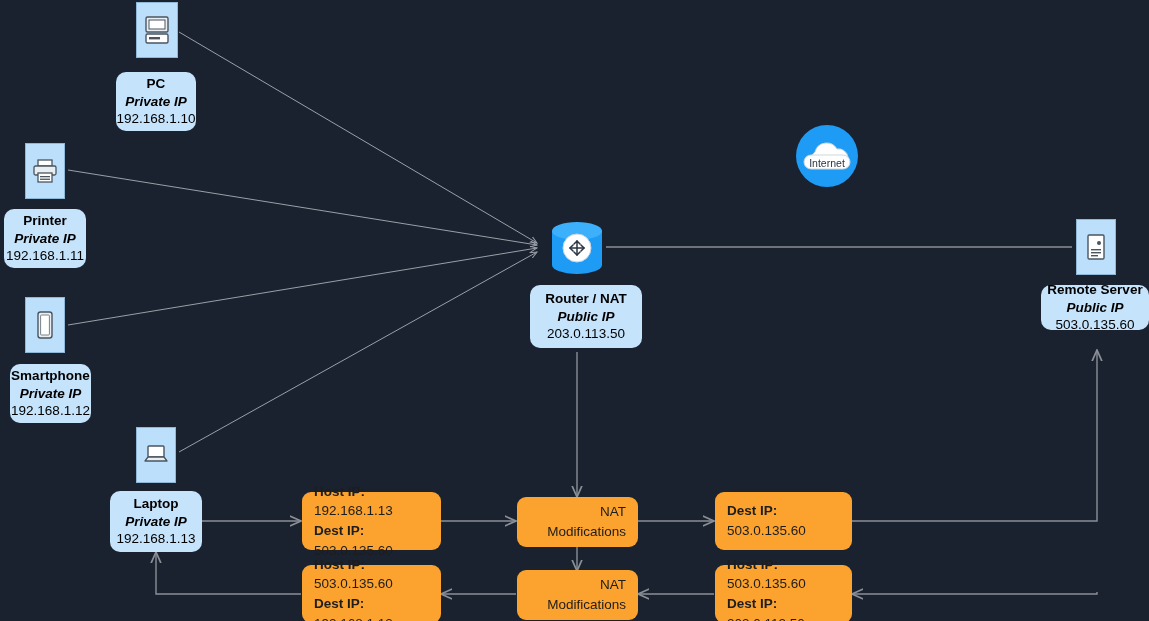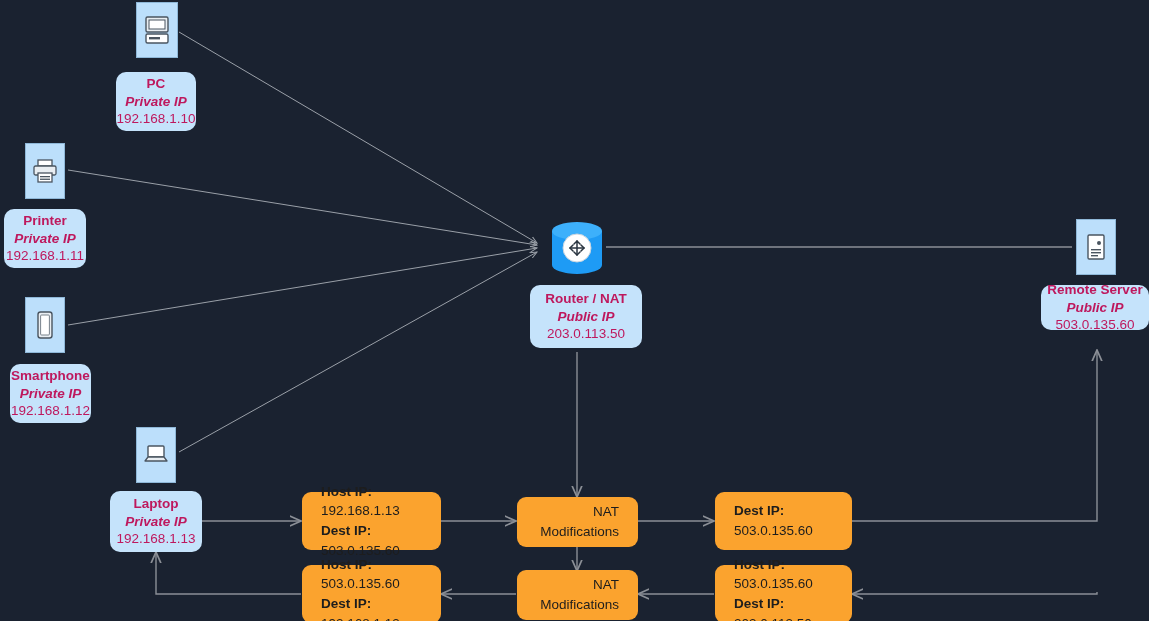--- a/index.html
+++ b/index.html
@@ -23,21 +23,21 @@
     position: absolute;
     background: #bcdffb;
     border: 1px solid #8fb8d8;
     display: flex; align-items: center; justify-content: center;
   }
   
   .node-label {
     position: absolute;
     background: #c5e3fb;
     border-radius: 10px;
-    color: #be185d;
+    color: #000000;
     text-align: center;
     display: flex; flex-direction: column;
     align-items: center; justify-content: center;
     line-height: 1.32;
     font-size: 13.5px;
   }
   .node-label .l-title { font-weight: bold; }
   .node-label .l-sub   { font-weight: bold; font-style: italic; }
   .node-label .l-ip    { font-weight: normal; }
   
@@ -47,21 +47,21 @@
   }
   .packet {
     position: absolute;
     background: #fba32e;
     border-radius: 9px;
     color: #1d1d1d;
     display: flex; flex-direction: column;
     align-items: flex-start; justify-content: center;
     font-size: 13.5px;
     line-height: 1.45;
-    padding: 0 19px;
+    padding: 0 12px;
     box-sizing: border-box;
   }
   .packet.center {
     align-items: center;
     justify-content: center;
     text-align: right;
   }
   .packet b { font-weight: bold; }
   
   .cloud-badge {
@@ -205,20 +205,27 @@
       <rect x="6" y="23" width="7" height="1.4" fill="#4a5560"></rect>
     </svg>
   </div>
   <div class="node-label" style="left:1041px; top:285px; width:108px; height:45px;">
     <span class="l-title">Remote Server</span>
     <span class="l-sub">Public IP</span>
     <span class="l-ip">503.0.135.60</span>
   </div>
 
 
+  <div class="cloud-badge" style="left:796px; top:125px;">
+    <svg width="56" height="36" viewBox="0 0 56 36">
+      <path d="M16,30 A10,10 0 0,1 16,14 A12,12 0 0,1 38,11 A9,9 0 0,1 41,30 Z" fill="#ffffff" stroke="#cfd6dd" stroke-width="1"></path>
+      <rect x="5" y="17" width="46" height="14" rx="7" fill="#ffffff" stroke="#cfd6dd" stroke-width="1"></rect>
+      <text x="28" y="28.5" text-anchor="middle" font-family="Liberation Sans, sans-serif" font-size="10.5" fill="#2a3540">Internet</text>
+    </svg>
+  </div>
 
   <div class="packet" style="left:302px; top:492px; width:139px; height:58px;">
     <div>
       <b>Host IP:</b>
       <span>192.168.1.13</span>
     </div>
     <div>
       <b>Dest IP:</b>
       <span>503.0.135.60</span>
     </div>

